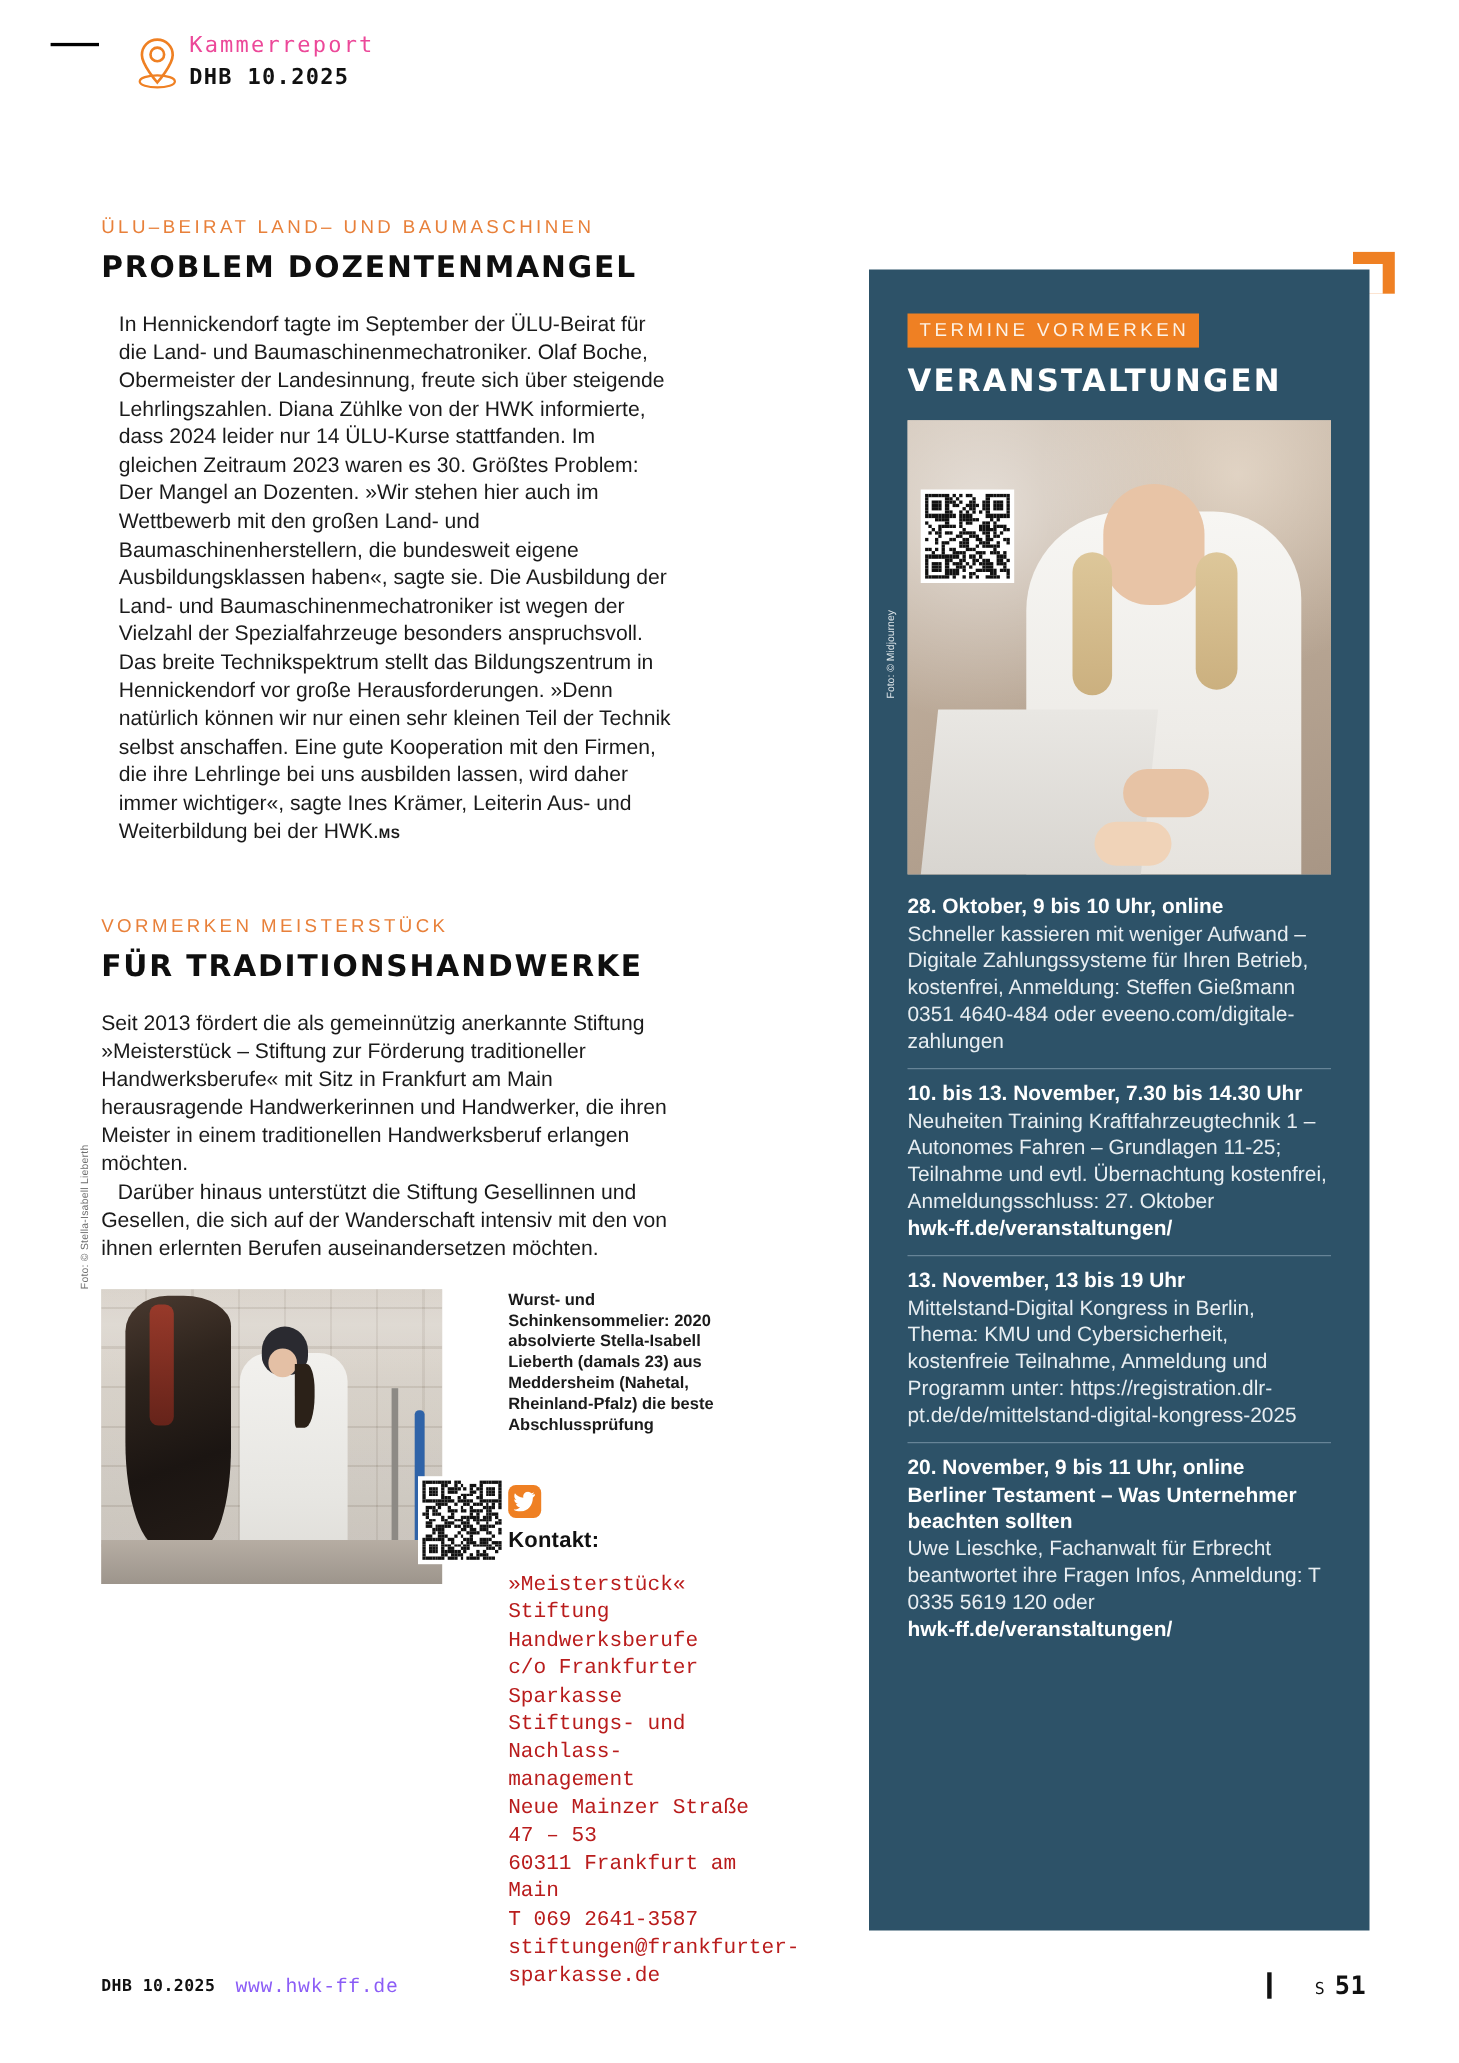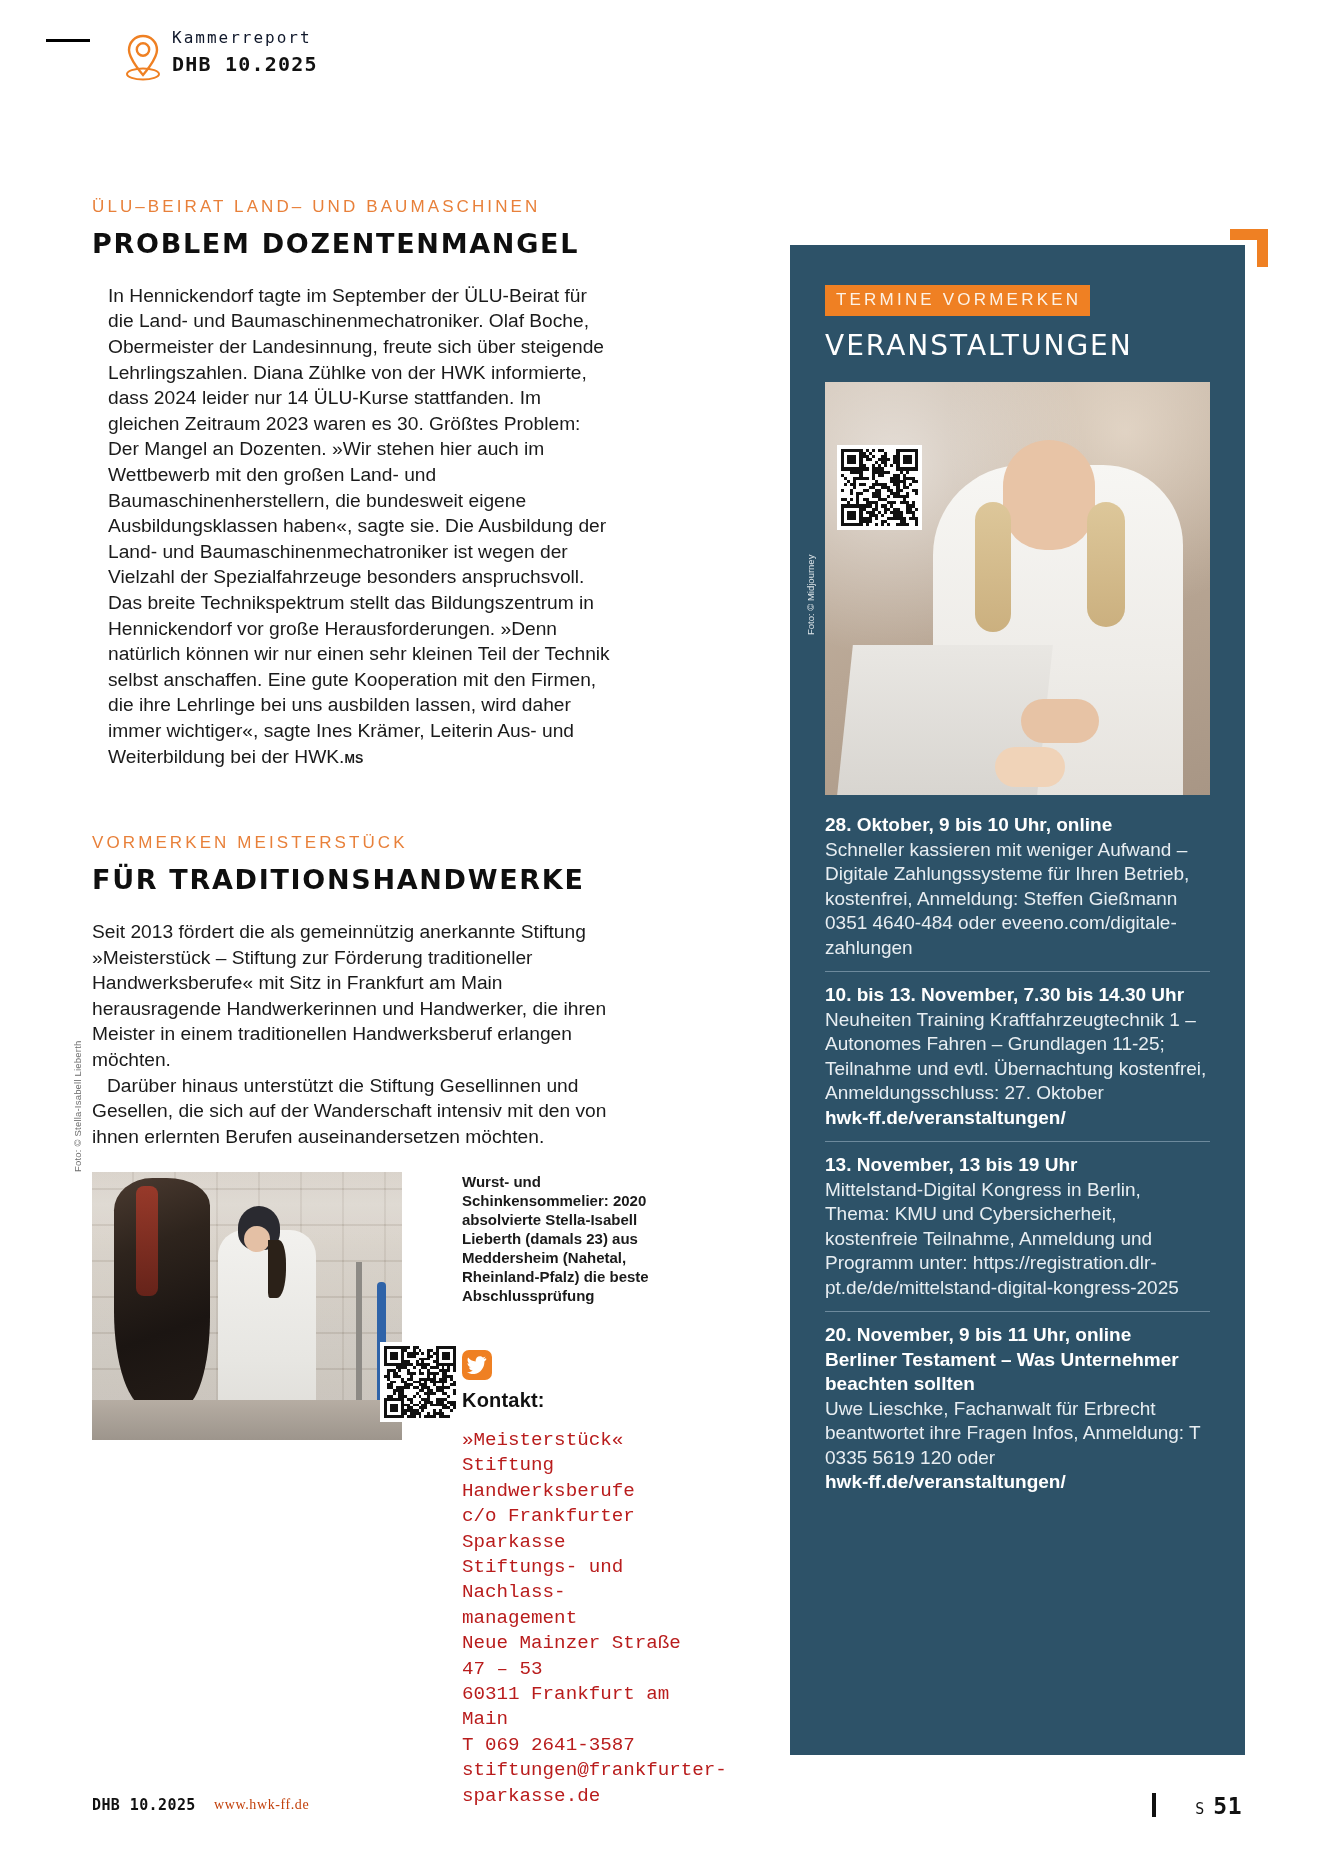--- a/index.html
+++ b/index.html
@@ -28,26 +28,27 @@
   .pin-icon {
     position: absolute;
     top: 4px; left: 76px;
     width: 42px; height: 50px;
   }
   .header-text {
     position: absolute;
     top: 0px; left: 126px;
   }
   .header-kicker {
-    font-size: 16px;
+    font-size: 20px;
     letter-spacing: 2.0px;
-    color: #0f172a;
+    color: #ec4899;
     font-family: "DejaVu Sans Mono", monospace;
     font-weight: 400;
     line-height: 1.25;
+    text-align: center;
   }
   .header-issue {
     font-size: 20px;
     letter-spacing: 1.2px;
     color: #111;
     font-family: "DejaVu Sans Mono", monospace;
     font-weight: 700;
     line-height: 1.3;
     margin-top: 3px;
   }
@@ -291,21 +292,21 @@
     letter-spacing: 3.2px;
     padding: 5px 9px 6px 11px;
     font-family: "Liberation Sans", sans-serif;
     white-space: nowrap;
   }
   .panel-title {
     position: absolute;
     top: 84px; left: 35px;
     color: #ffffff;
     font-size: 28px;
-    font-weight: 400;
+    font-weight: 700;
     letter-spacing: 2.0px;
     font-family: "DejaVu Sans", sans-serif;
     white-space: nowrap;
   }
 
   .panel-photo {
     position: absolute;
     top: 137px; left: 35px;
     width: 385px; height: 413px;
     overflow: hidden;
@@ -438,24 +439,24 @@
     left: 0; top: 3px;
     font-size: 15px;
     font-weight: 700;
     letter-spacing: .4px;
     color: #111;
     font-family: "DejaVu Sans Mono", monospace;
   }
   .footer-url {
     position: absolute;
     left: 122px; top: 4px;
-    font-size: 14px;
-    color: #c2410c;
+    font-size: 18px;
+    color: #8b5cf6;
     letter-spacing: .6px;
-    font-family: Liberation Serif, serif;
+    font-family: Liberation Mono, monospace;
   }
   .footer-rule {
     position: absolute;
     right: 86px; top: 0px;
     width: 4px; height: 24px;
     background: #111;
   }
   .footer-page {
     position: absolute;
     right: 0; top: 0px;

